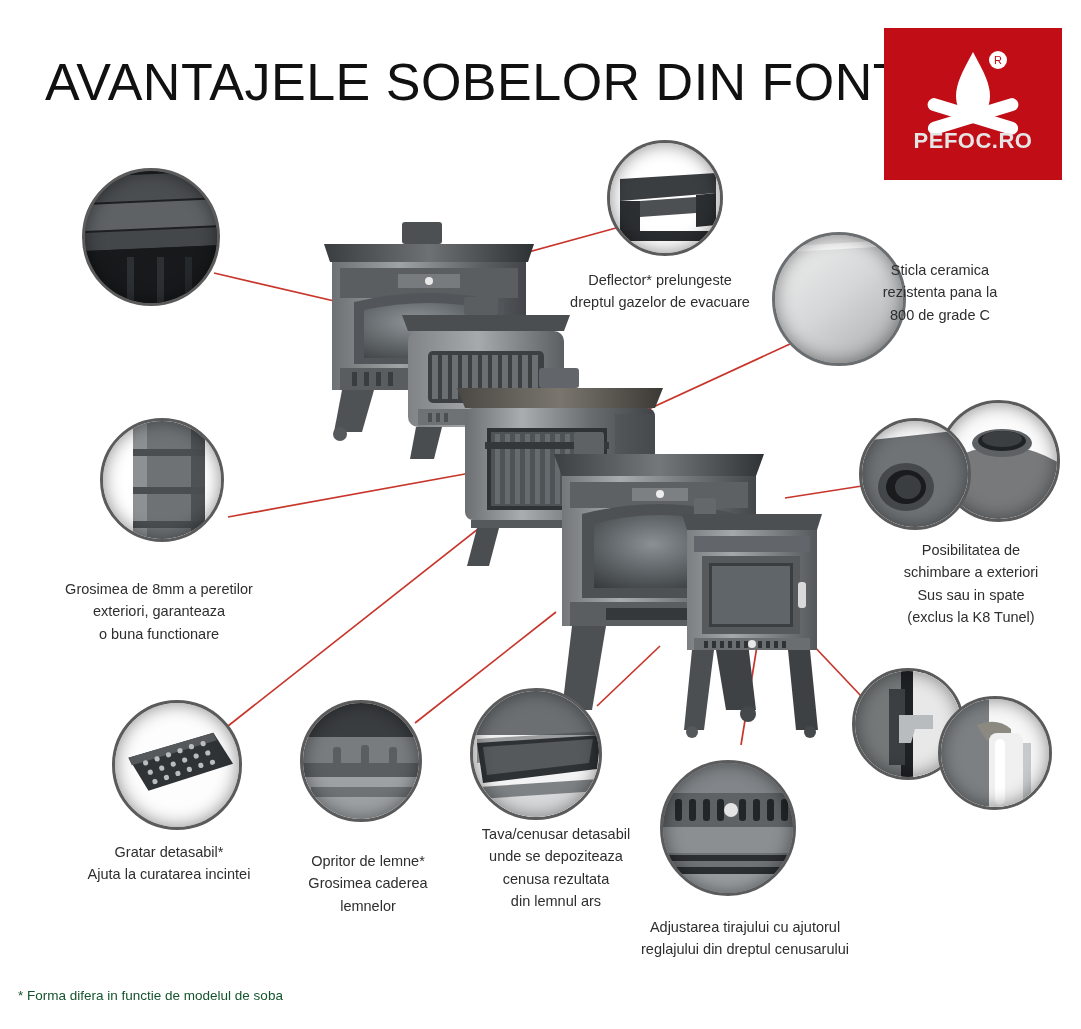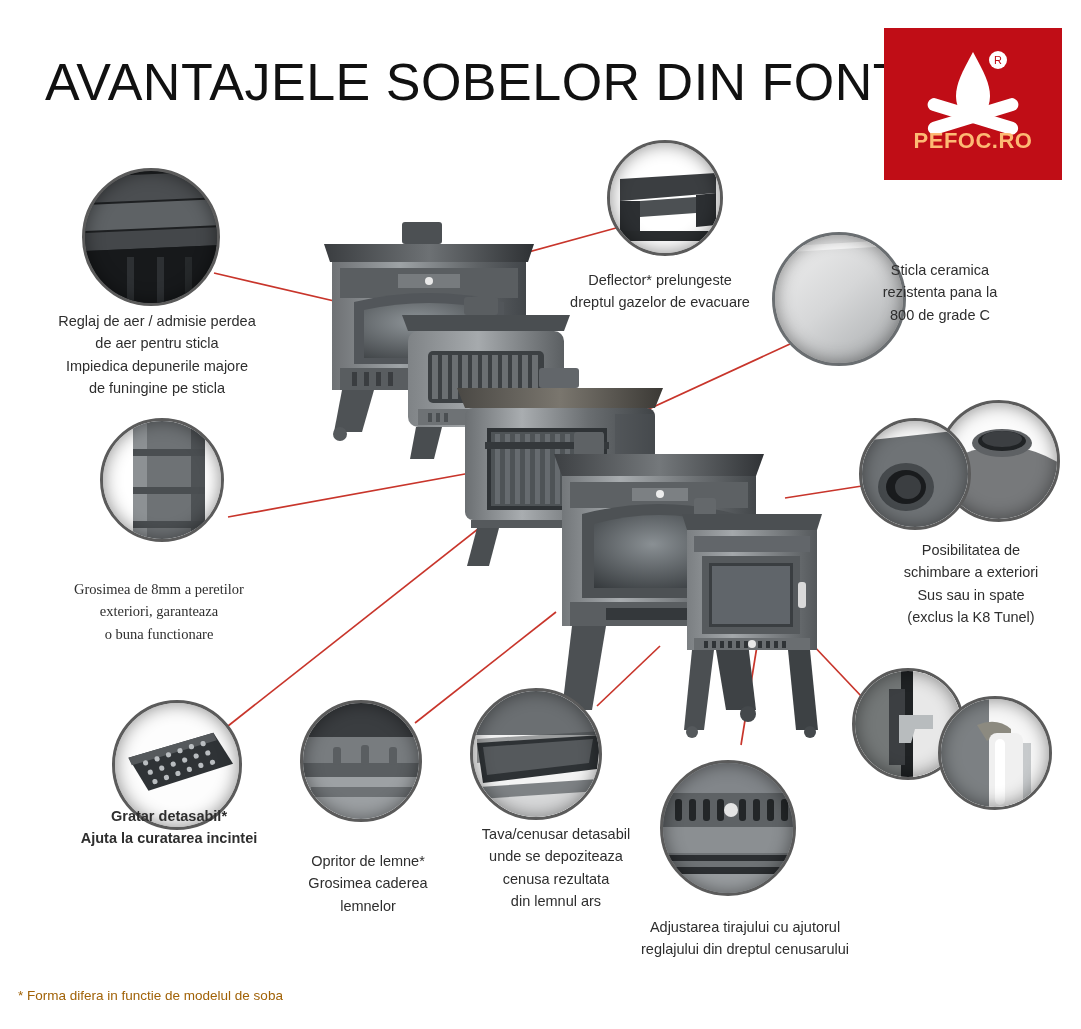--- a/index.html
+++ b/index.html
@@ -35,41 +35,41 @@
     width: 178px; height: 152px;
     background: #c00d16;
   }
   .logo-fire {
     position: absolute; left: 0; right: 0; top: 16px;
     display: flex; justify-content: center;
   }
   .logo-text {
     position: absolute; left: 0; right: 0; bottom: 26px;
     text-align: center;
-    color: #fdba74;
+    color: #e5e5e5;
     font-size: 22px;
     font-weight: bold;
     letter-spacing: 0.5px;
   }
 
   
   .callout {
     position: absolute;
     font-size: 14.5px;
     line-height: 1.55;
     color: #2e2e2e;
     text-align: center;
     white-space: pre-line;
   }
 
   .footnote {
     position: absolute;
     left: 18px; top: 988px;
     font-size: 13.5px;
-    color: #a16207;
+    color: #14532d;
   }
 
   
   .circ {
     position: absolute;
     border-radius: 50%;
     overflow: hidden;
     border: 3px solid #5b5b5b;
     background: #7a7a7a;
   }
@@ -521,30 +521,26 @@
     <svg width="114" height="114" viewBox="0 0 114 114" style="position:absolute;inset:0">
       <rect width="114" height="114" fill="#f7f7f7"></rect>
       <rect x="0" y="0" width="48" height="114" fill="#7c8083"></rect>
       <path d="M36 26 Q56 18 70 30 L70 42 Q58 34 46 42 Z" fill="#8c8a80"></path>
       <rect x="48" y="34" width="34" height="78" rx="8" fill="#f0f0f0"></rect>
       <rect x="54" y="40" width="10" height="66" rx="5" fill="#ffffff"></rect>
       <rect x="82" y="44" width="8" height="66" fill="#c7cacc"></rect>
     </svg>
   </div>
 
-  <div class="callout" style="left:18px; top:310px; width:278px;">Reglaj de aer / admisie perdea
-de aer pentru sticla
-Impiedica depunerile majore
-de funingine pe sticla</div>
-
-  <div class="callout" style="left:14px; top:578px; width:290px;font-family:Liberation Serif, serif;">Grosimea de 8mm a peretilor
+
+  <div class="callout" style="left:14px; top:578px; width:290px;">Grosimea de 8mm a peretilor
 exteriori, garanteaza
 o buna functionare</div>
 
-  <div class="callout" style="left:24px; top:805px; width:290px;font-weight:bold;">Gratar detasabil*
+  <div class="callout" style="left:24px; top:841px; width:290px;">Gratar detasabil*
 Ajuta la curatarea incintei</div>
 
   <div class="callout" style="left:268px; top:850px; width:200px;">Opritor de lemne*
 Grosimea caderea
 lemnelor</div>
 
   <div class="callout" style="left:600px; top:916px; width:290px;">Adjustarea tirajului cu ajutorul
 reglajului din dreptul cenusarului</div>
 
   <div class="callout" style="left:452px; top:823px; width:208px;">Tava/cenusar detasabil

